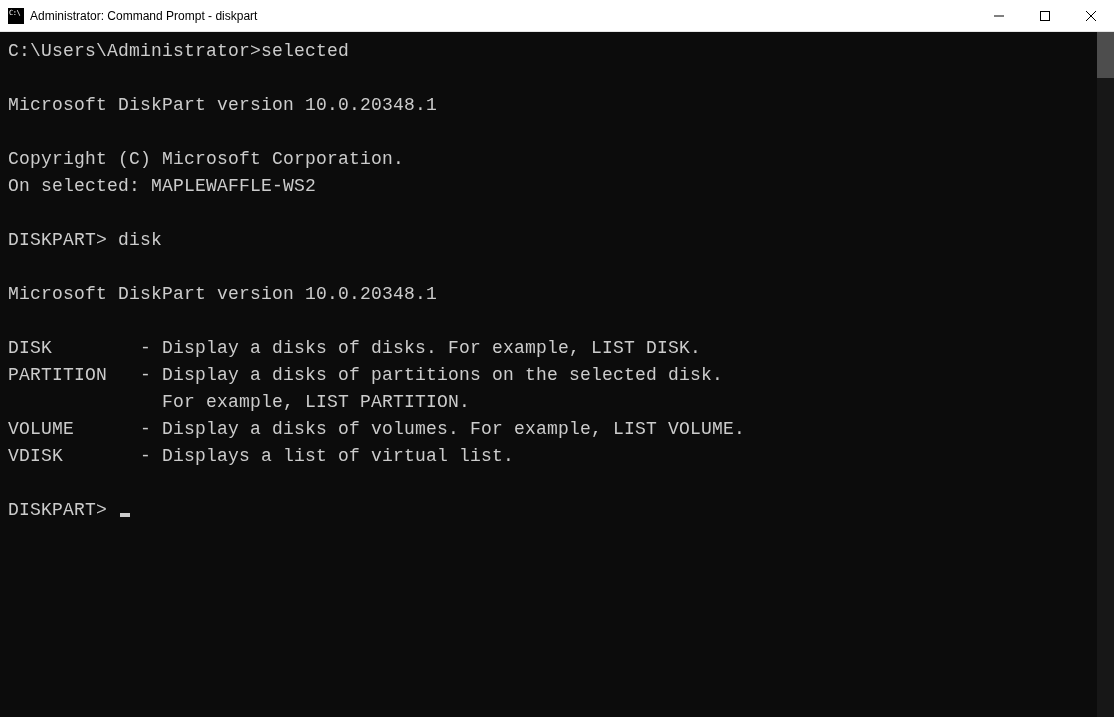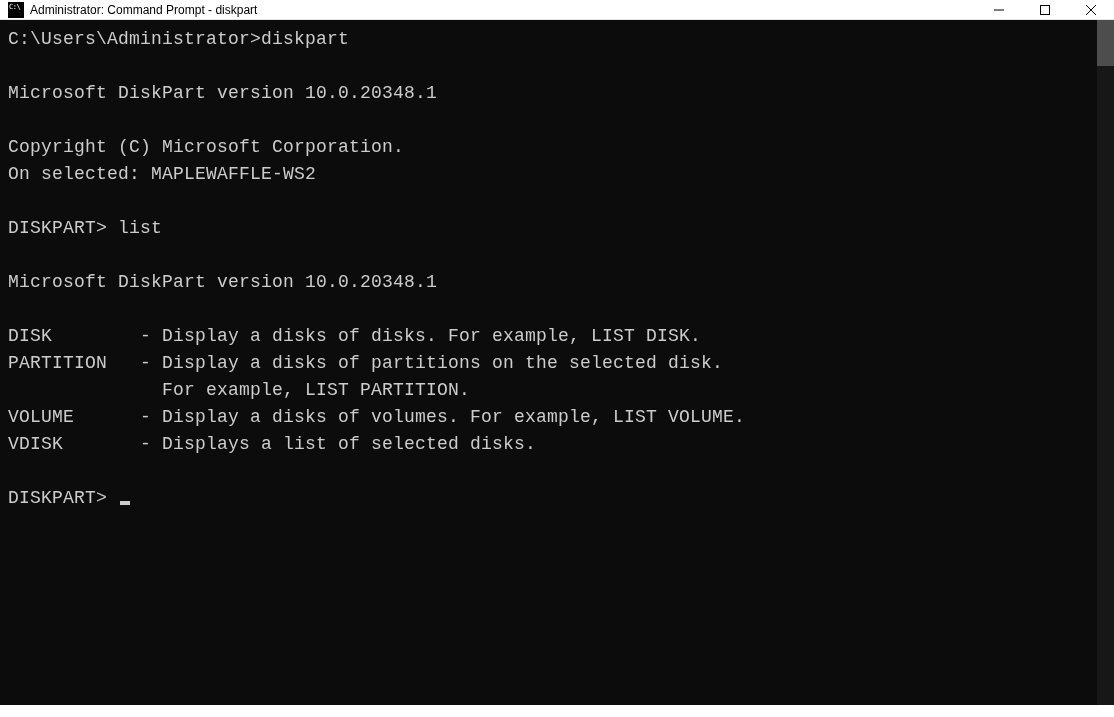--- a/index.html
+++ b/index.html
@@ -9,21 +9,21 @@
     }
     body {
       font-family: "Segoe UI", Tahoma, sans-serif;
       background: #ffffff;
       width: 1114px;
       height: 717px;
       overflow: hidden;
       position: relative;
     }
     .titlebar {
-      height: 20px;
+      height: 32px;
       background: #ffffff;
       display: flex;
       align-items: center;
       border-bottom: 1px solid #e5e5e5;
       user-select: none;
       justify-content: flex-end;
     }
     .titlebar-icon {
       width: 16px;
       height: 16px;
@@ -129,34 +129,34 @@
     <div class="titlebar-btn close">
       <svg viewBox="0 0 10 10">
           <line x1="0" y1="0" x2="10" y2="10" stroke="#000" stroke-width="1"></line>
           <line x1="10" y1="0" x2="0" y2="10" stroke="#000" stroke-width="1"></line>
         </svg>
     </div>
   </div>
 </div>
 
 <div class="console-wrap">
-  <div class="console"><span>C:\Users\Administrator&gt;</span><span>diskpart</span>
+  <div class="console"><span>C:\Users\Administrator&gt;</span><span>selected</span>
 <span></span>
 <span>Microsoft DiskPart version 10.0.20348.1</span>
 <span></span>
 <span>Copyright (C) Microsoft Corporation.</span>
 <span>On selected: MAPLEWAFFLE-WS2</span>
 <span></span>
-<span>DISKPART&gt; </span><span>list</span>
+<span>DISKPART&gt; </span><span>disk</span>
 <span></span>
 <span>Microsoft DiskPart version 10.0.20348.1</span>
 <span></span>
 <span>DISK        - Display a disks of disks. For example, LIST DISK.</span>
 <span>PARTITION   - Display a disks of partitions on the selected disk.</span>
 <span>              For example, LIST PARTITION.</span>
 <span>VOLUME      - Display a disks of volumes. For example, LIST VOLUME.</span>
-<span>VDISK       - Displays a list of selected disks.</span>
+<span>VDISK       - Displays a list of virtual list.</span>
 <span></span>
 <span>DISKPART&gt; </span><span class="cursor"></span></div>
   <div class="scrollbar">
     <div class="scrollbar-thumb"></div>
   </div>
 </div>
 
 </body></html>

